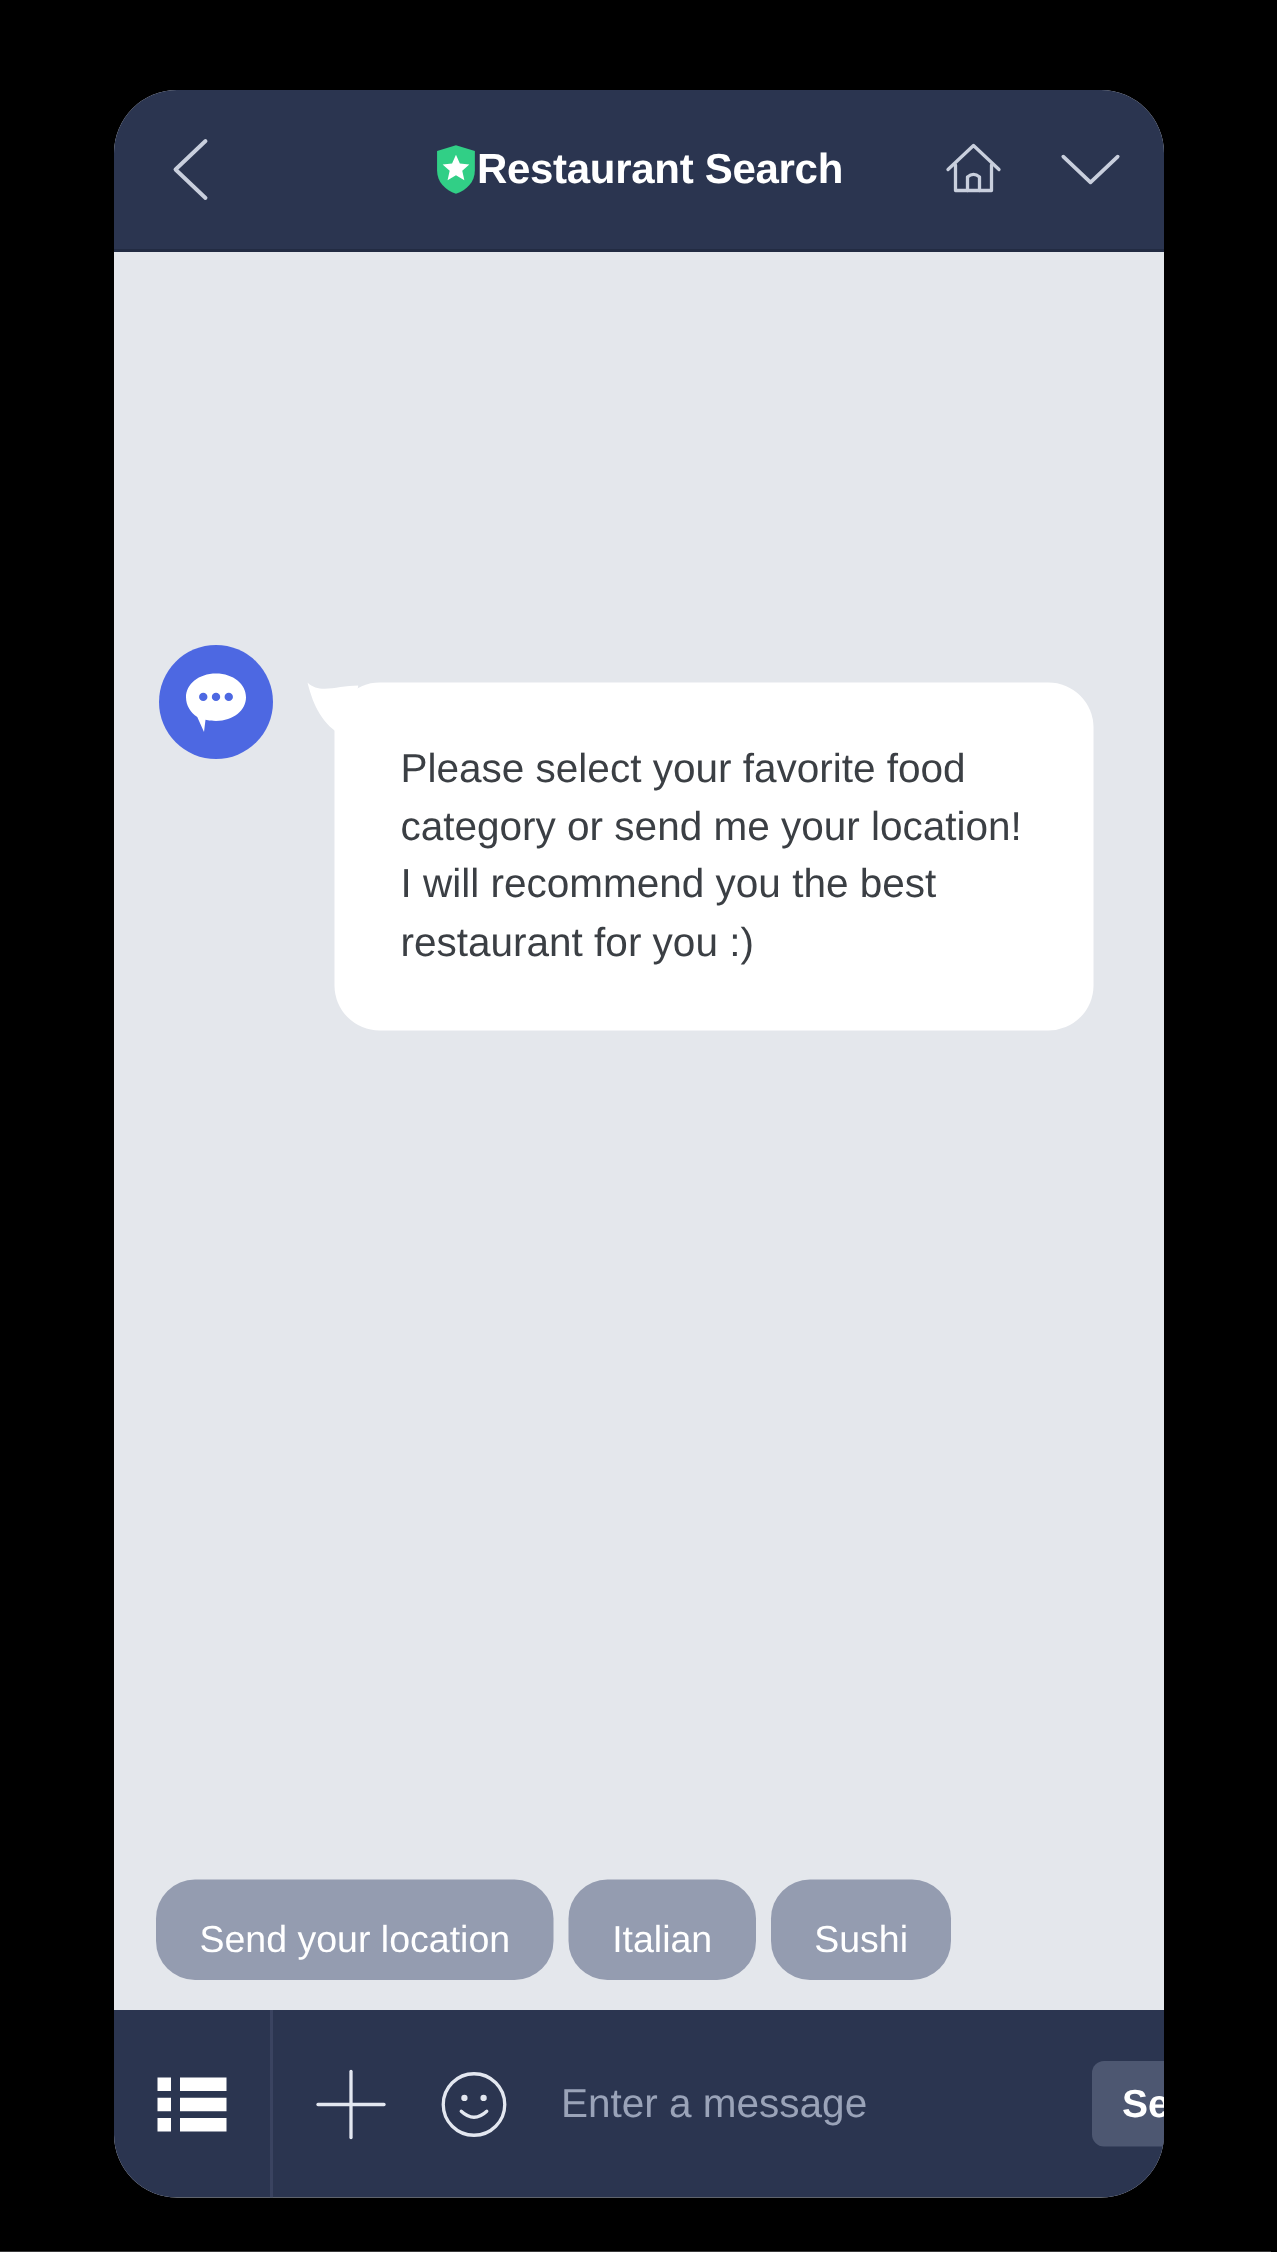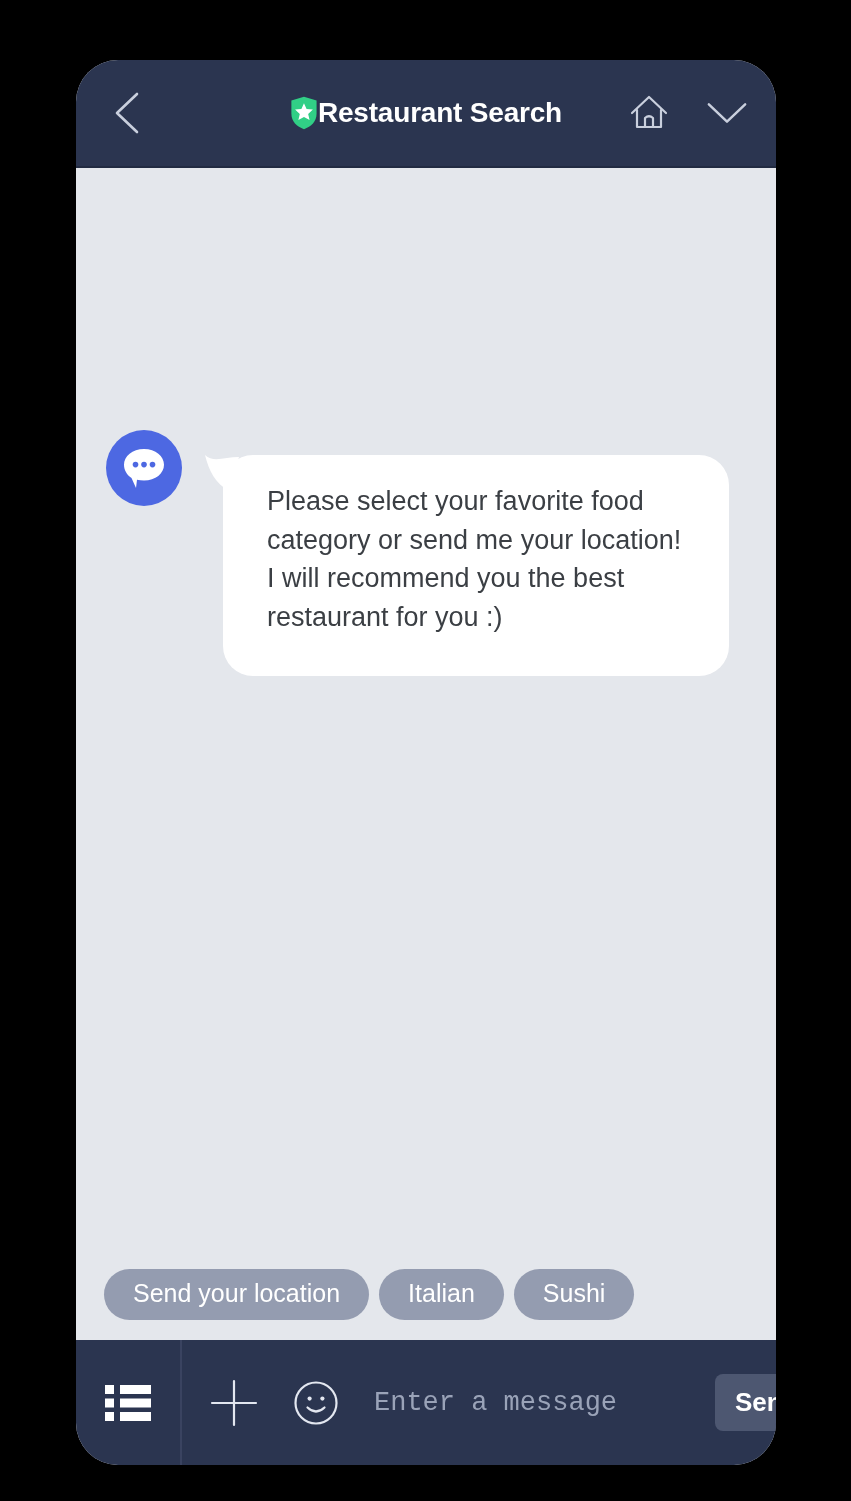--- a/index.html
+++ b/index.html
@@ -125,21 +125,21 @@
   #bubble-tail {
     position: absolute;
     left: -24px;
     top: -2px;
     width: 40px;
     height: 48px;
   }
   #message-bubble {
     background: #ffffff;
     border-radius: 30px;
-    padding: 27px 42px 40px 44px;
+    padding: 38px 42px 40px 44px;
     max-width: 420px;
     position: relative;
     z-index: 2;
   }
   #message-text {
     color: #3b3f44;
     font-size: 27px;
     line-height: 38.5px;
     white-space: pre-line;
   }
@@ -153,21 +153,21 @@
     display: flex;
     gap: 10px;
     align-items: center;
     white-space: nowrap;
   }
   .chip {
     background: #949cb0;
     color: #ffffff;
     font-size: 25px;
     border-radius: 26px;
-    padding: 12px 29px 14px 29px;
+    padding: 28px 29px 14px 29px;
     flex: 0 0 auto;
     line-height: 1;
   }
 
   
   #toolbar {
     flex: 0 0 125px;
     height: 125px;
     background: #2b3550;
     display: flex;
@@ -198,21 +198,21 @@
     flex: 0 0 auto;
   }
   #plus-btn { margin-left: 14px; }
   #emoji-btn { margin-left: 6px; }
   #message-input {
     flex: 1 1 auto;
     background: transparent;
     border: none;
     outline: none;
     color: #ffffff;
-    font-family: Liberation Mono, monospace;
+    font-family: Liberation Sans, sans-serif;
     font-size: 27px;
     margin-left: 20px;
     padding: 0;
   }
   #message-input::placeholder {
     color: #9aa3b8;
     opacity: 1;
   }
   #send-button {
     background: #4d5771;

